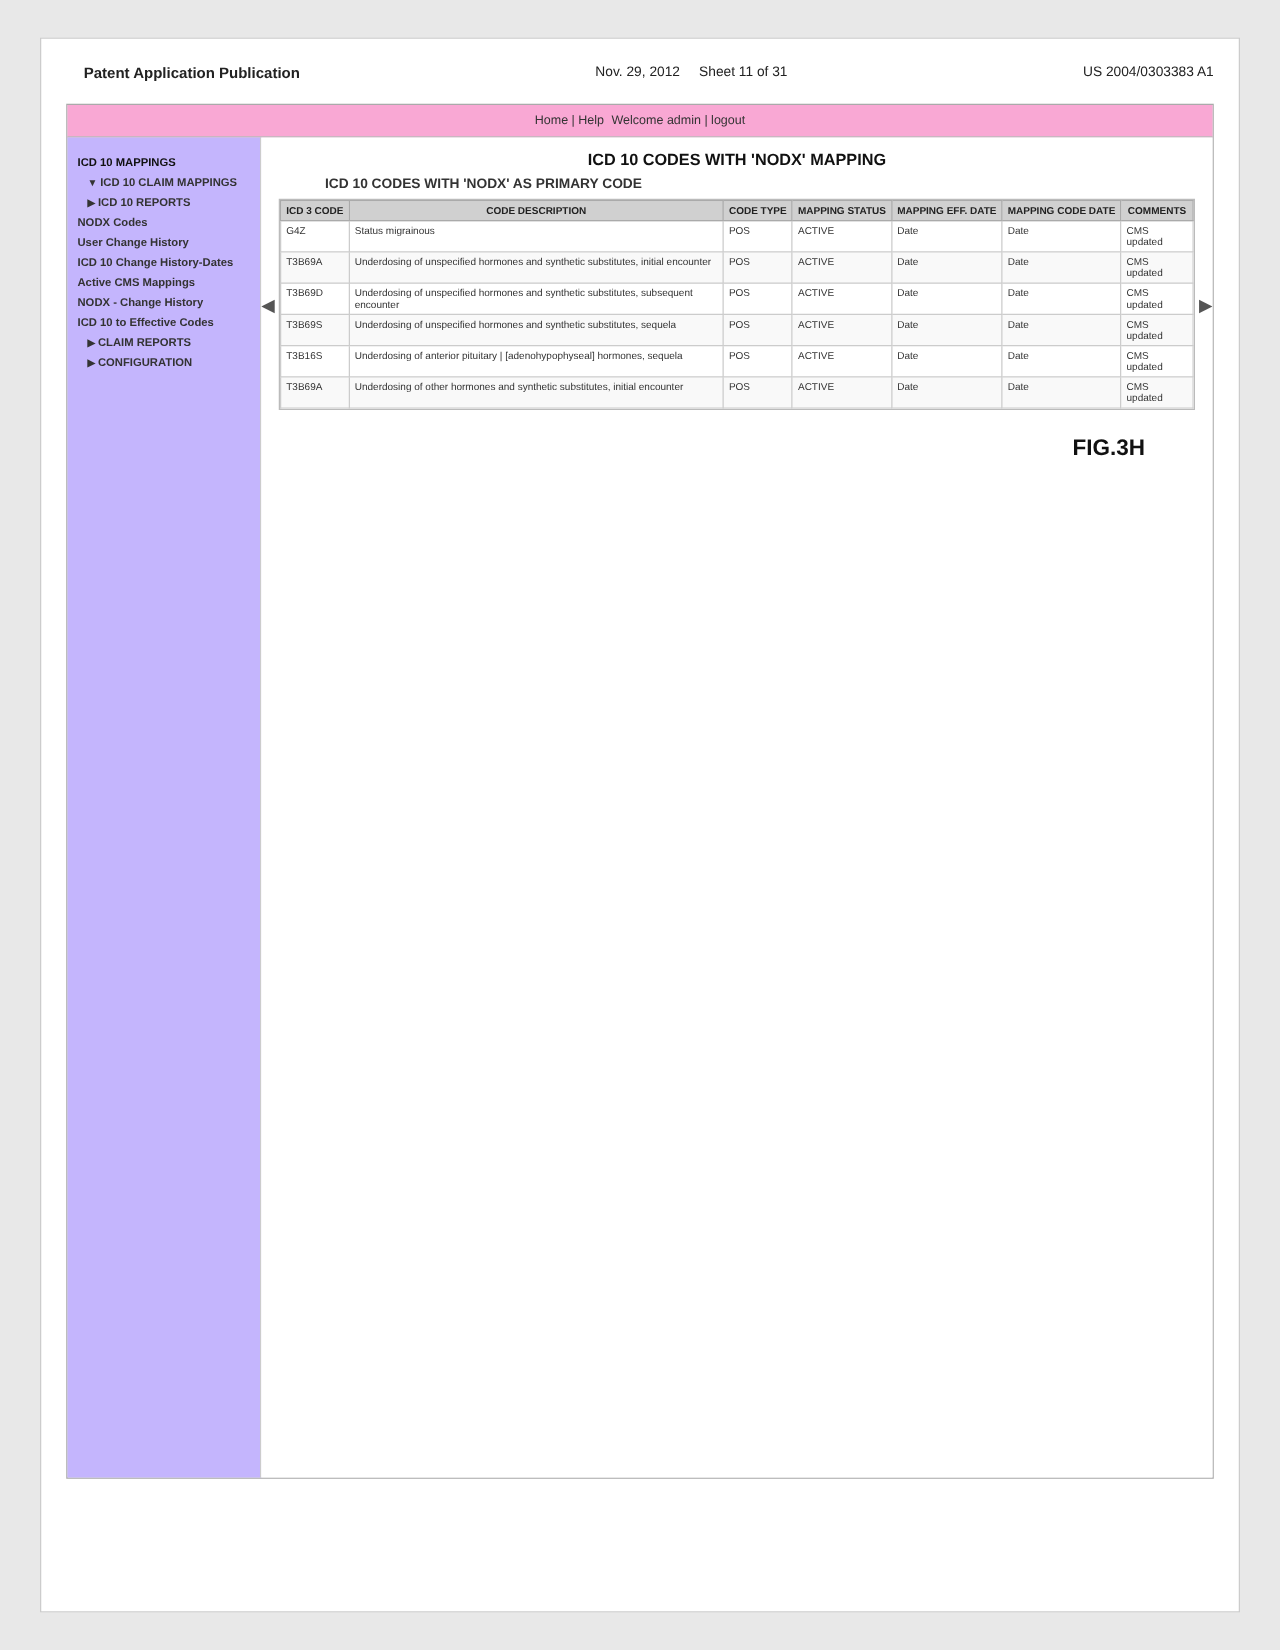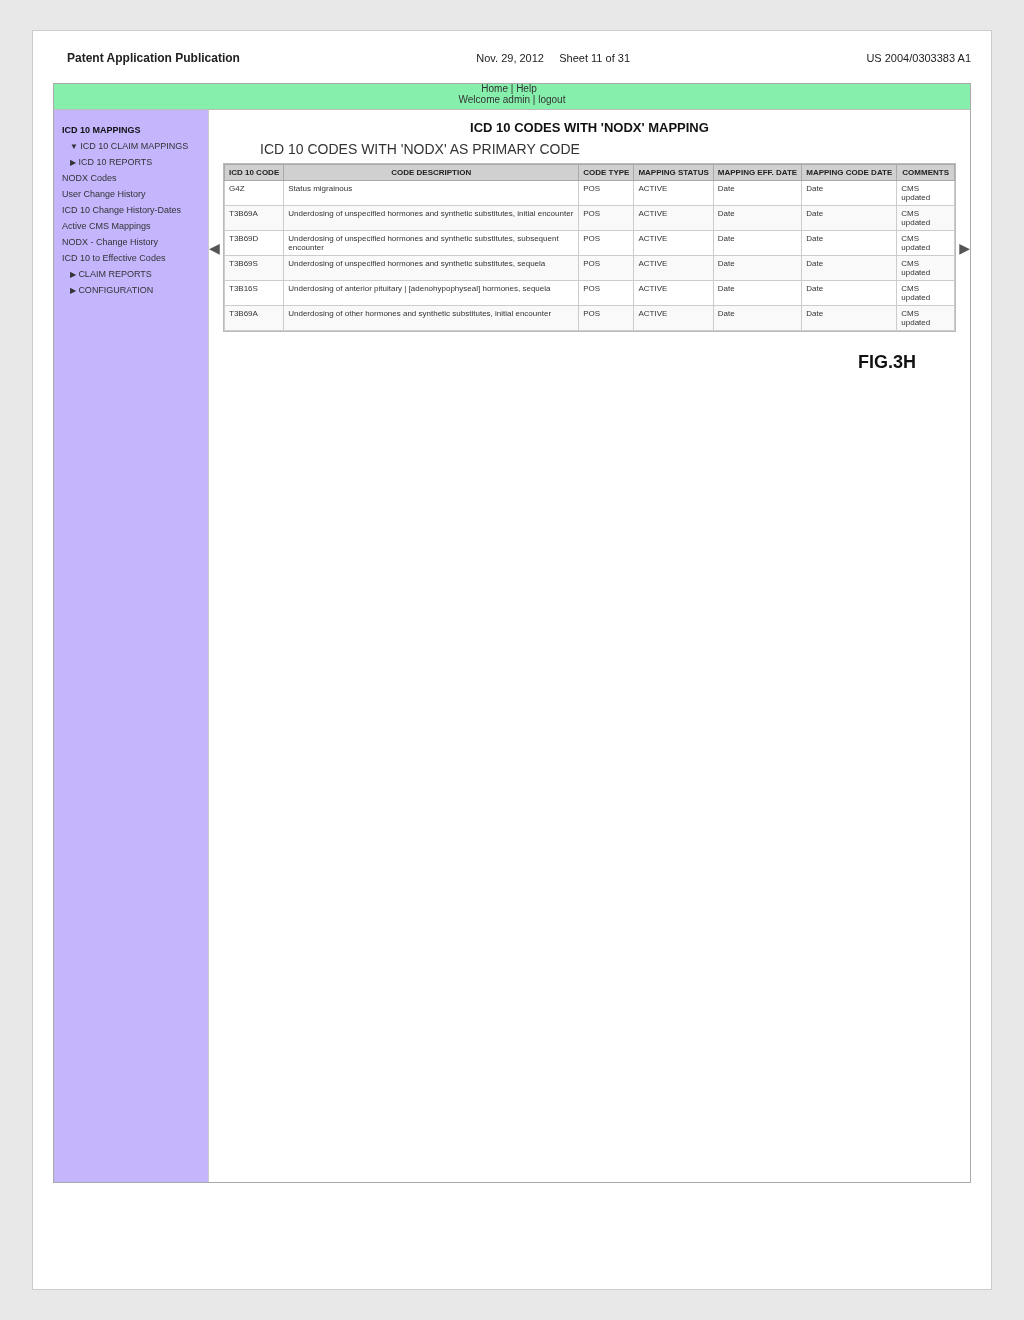--- a/index.html
+++ b/index.html
@@ -44,28 +44,27 @@
     }
     .app-container {
       border: 1px solid #aaa;
       background: #f5f5f5;
       width: 100%;
       min-height: 1100px;
       display: flex;
       flex-direction: column;
     }
     .app-topbar {
-      background: #86efac;
+      background: #f9a8d4;
       padding: 4px 10px;
       display: flex;
-      justify-content: flex-end;
+      justify-content: center;
       align-items: center;
       border-bottom: 1px solid #bbb;
       height: 26px;
-      flex-direction: column;
     }
     .app-topbar .nav-links {
       font-size: 10px;
       color: #333;
     }
     .app-topbar .nav-links span {
       margin-right: 6px;
     }
     .app-topbar .welcome {
       font-size: 10px;
@@ -80,20 +79,21 @@
       background: #c4b5fd;
       border-right: 1px solid #ccc;
       padding: 8px 0;
       font-size: 9px;
     }
     .sidebar-item {
       padding: 3px 8px;
       color: #333;
       cursor: pointer;
       white-space: nowrap;
+      font-weight: bold;
     }
     .sidebar-item.header {
       font-weight: bold;
       color: #111;
       margin-top: 4px;
     }
     .sidebar-item.indent1 {
       padding-left: 16px;
     }
     .sidebar-item.indent2 {
@@ -114,22 +114,22 @@
       overflow: hidden;
     }
     .page-title {
       font-size: 13px;
       font-weight: bold;
       text-align: center;
       margin-bottom: 6px;
       color: #111;
     }
     .subtitle {
-      font-size: 14px;
-      font-weight: normal;
+      font-size: 11px;
+      font-weight: bold;
       margin-bottom: 6px;
       color: #333;
       padding-left: 37px;
     }
     .table-container {
       overflow-x: auto;
       border: 1px solid #bbb;
       position: relative;
     }
     .scroll-arrow-left {
@@ -228,21 +228,21 @@
         <div class="subtitle">ICD 10 CODES WITH 'NODX' AS PRIMARY CODE</div>
 
         <div style="position: relative;">
 
           <div class="scroll-arrow-left">◀</div>
 
           <div class="table-container">
             <table>
               <thead>
                 <tr>
-                  <th>ICD 10 CODE</th>
+                  <th>ICD 3 CODE</th>
                   <th>CODE DESCRIPTION</th>
                   <th>CODE TYPE</th>
                   <th>MAPPING STATUS</th>
                   <th>MAPPING EFF. DATE</th>
                   <th>MAPPING CODE DATE</th>
                   <th>COMMENTS</th>
                 </tr>
               </thead>
               <tbody id="table-body">
               <tr>

